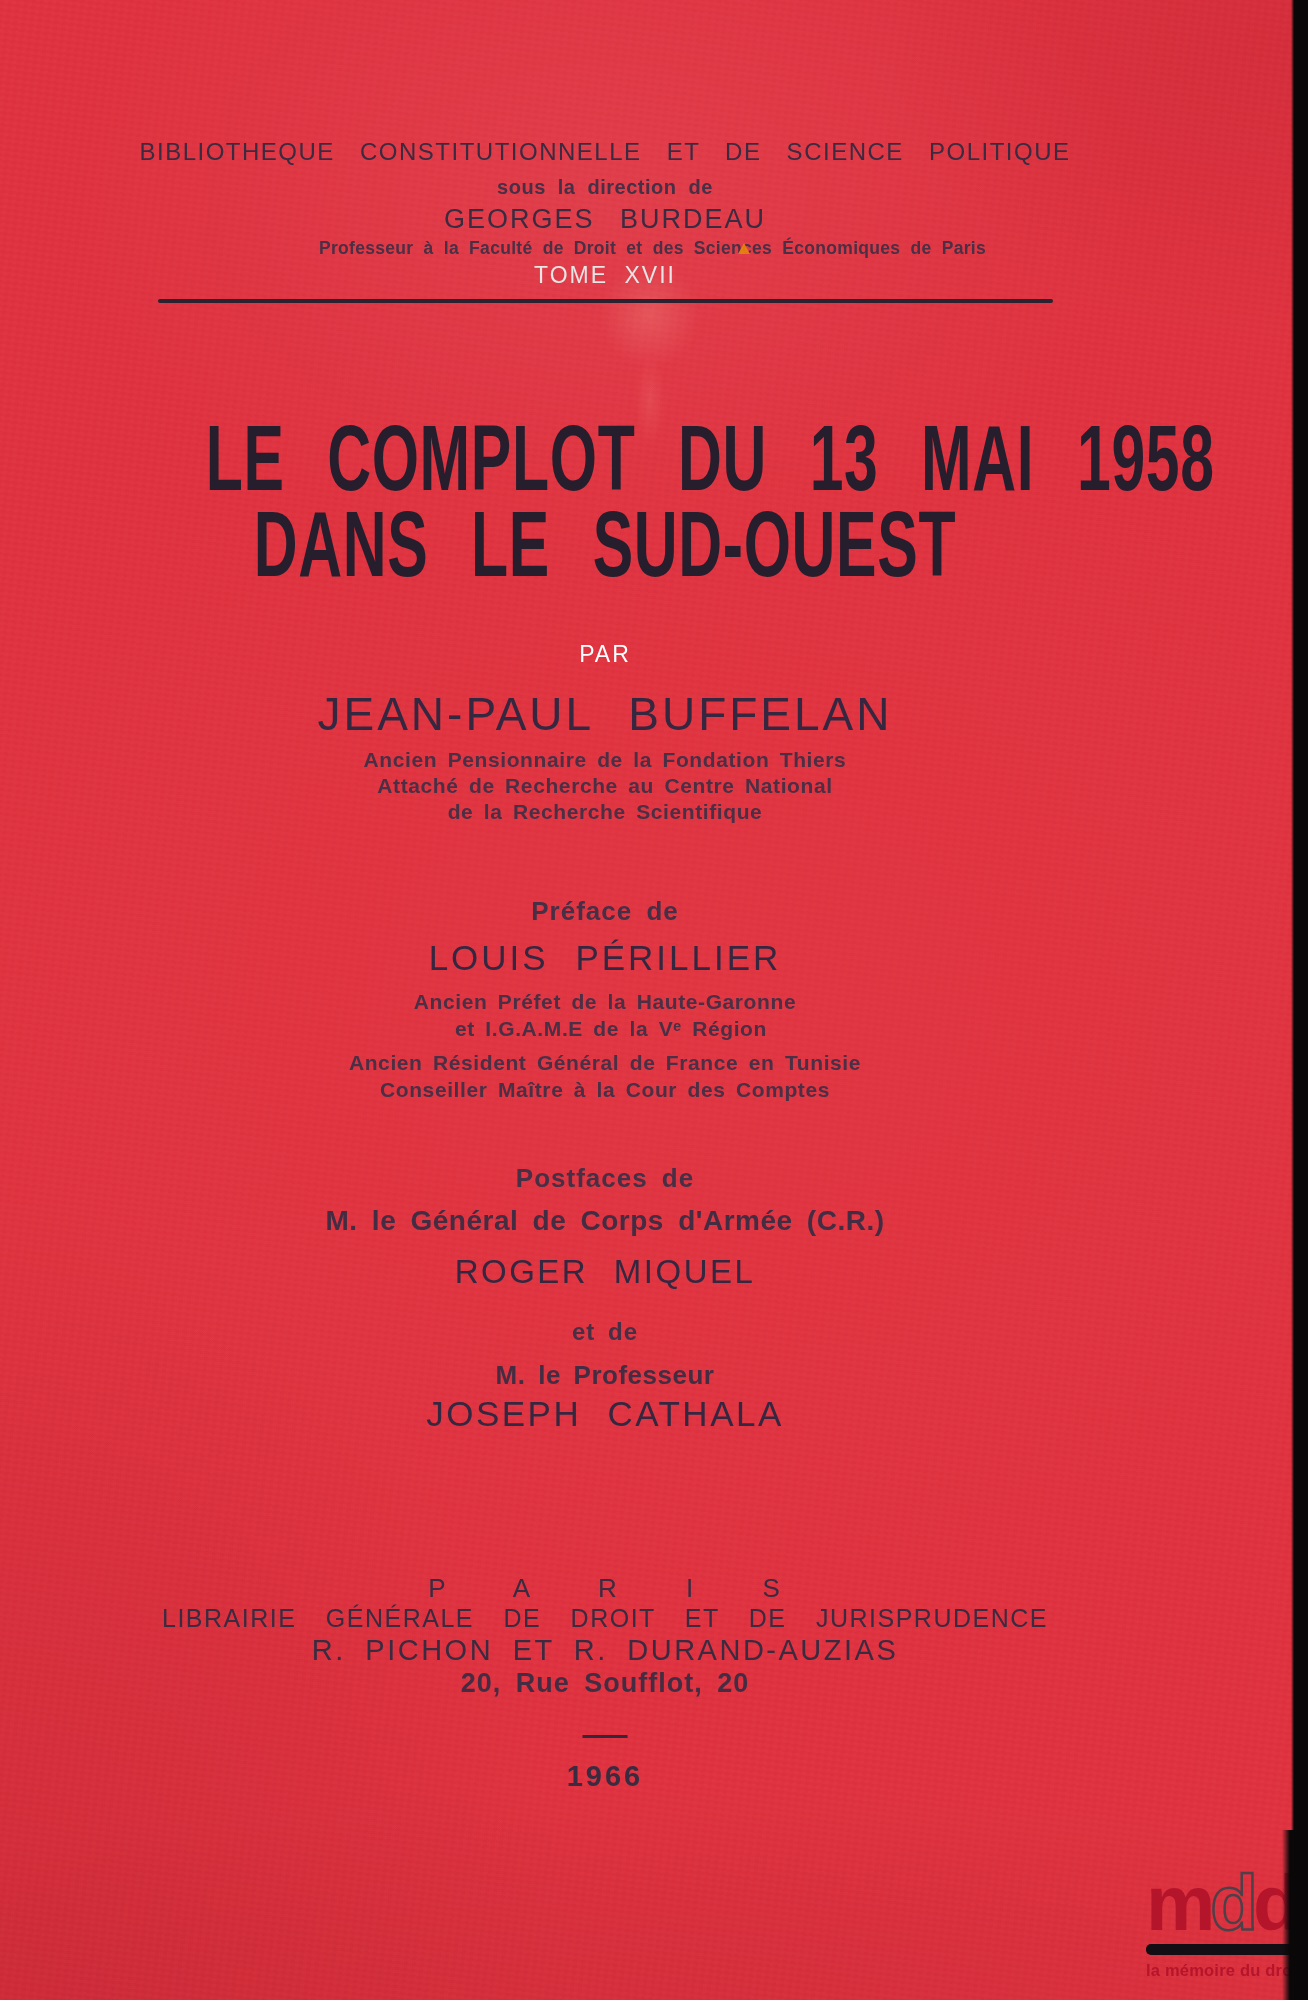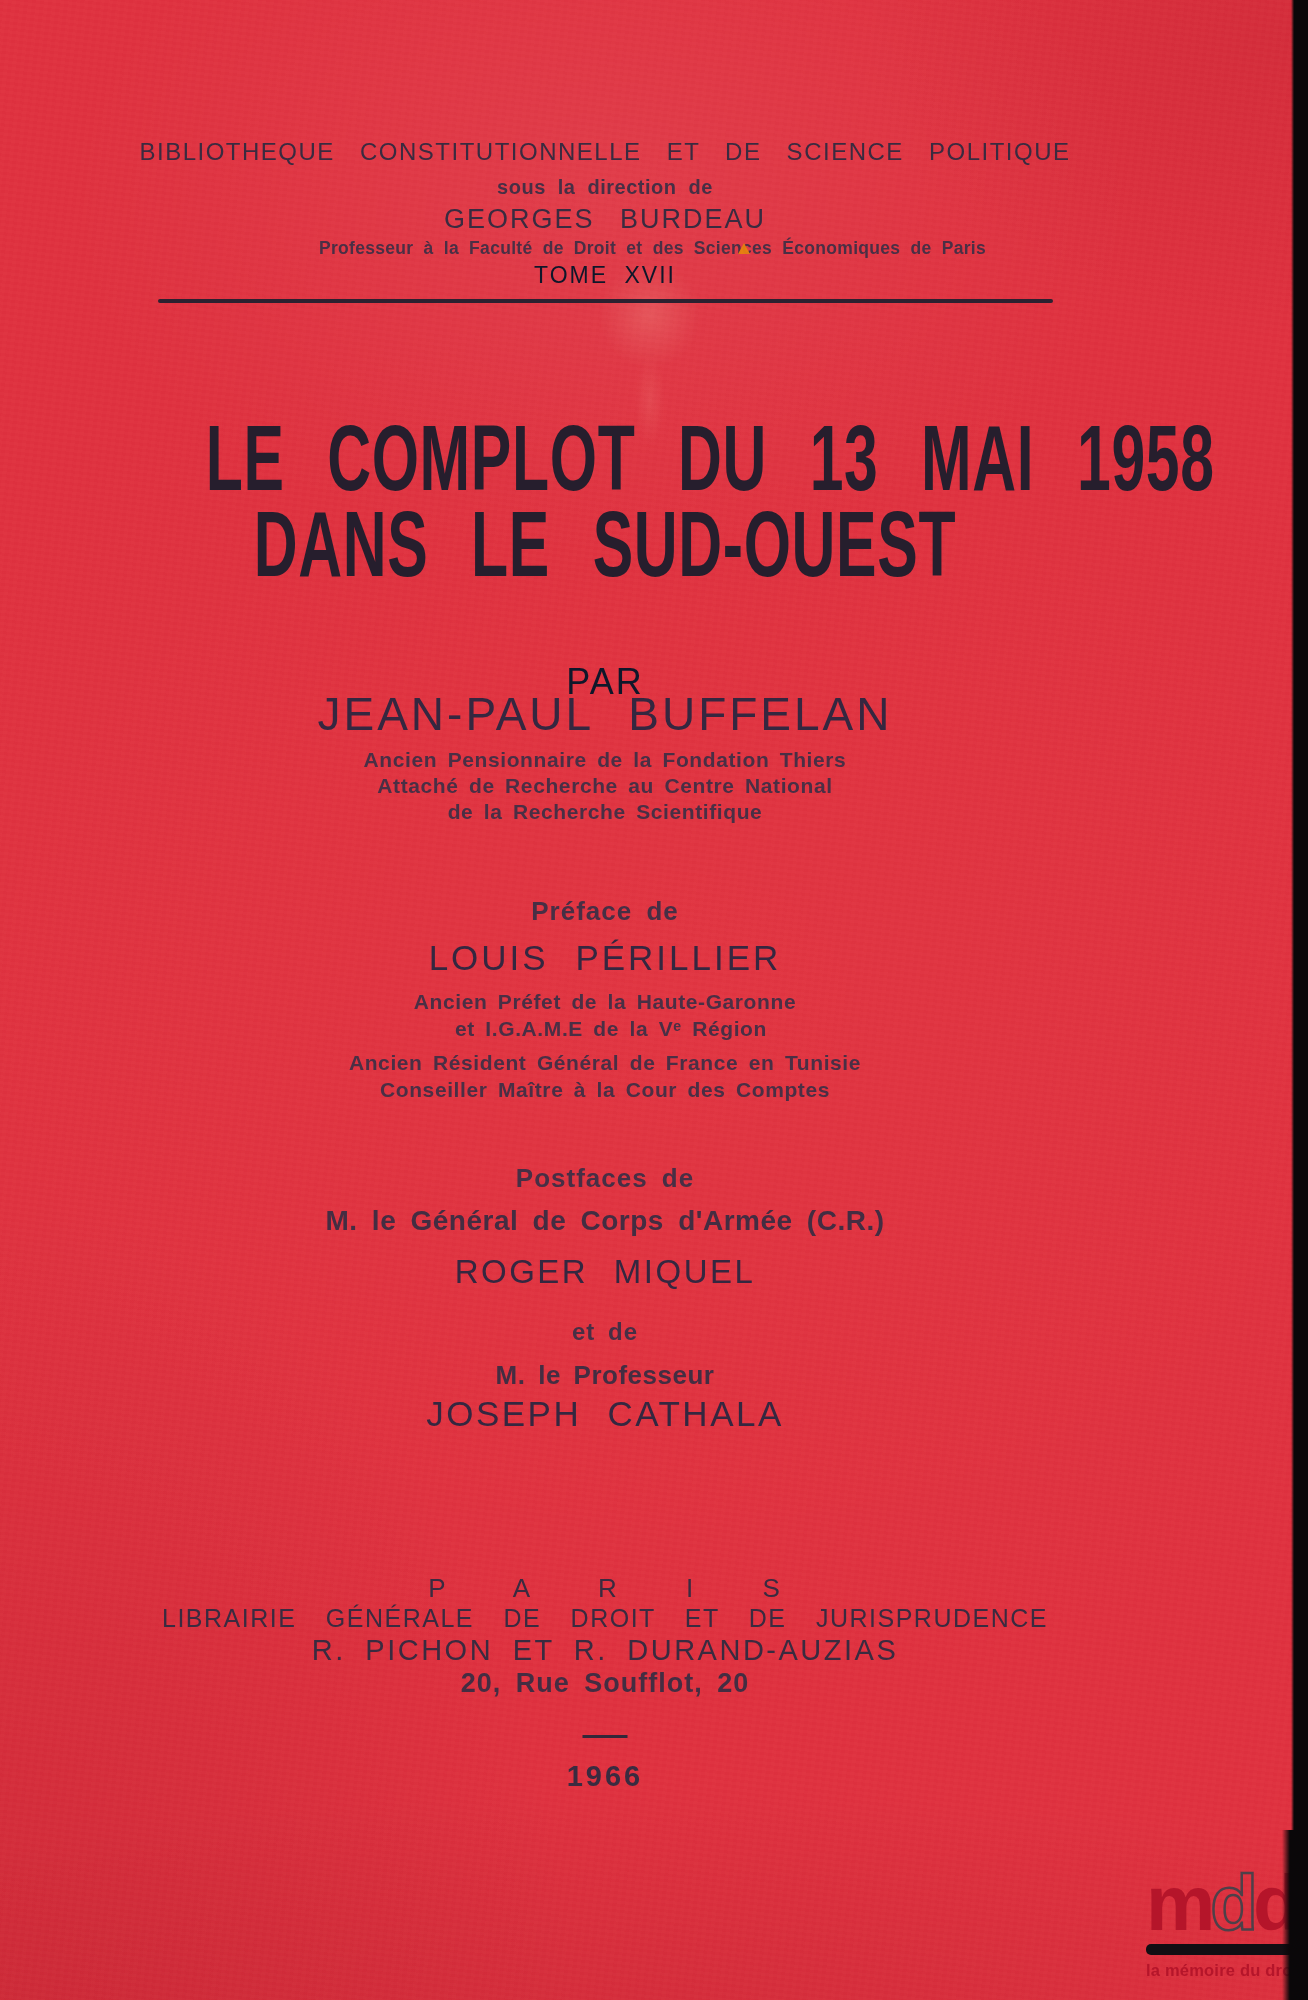--- a/index.html
+++ b/index.html
@@ -58,37 +58,37 @@
     position:absolute;left:0;top:0;width:1210px;height:2000px;
     text-align:center;color:#332739;
   }
   .line{position:absolute;left:0;right:0;}
 
   
   .series-1{top:138px;font-size:24px;letter-spacing:1.5px;word-spacing:17px;color:#3a2b40;}
   .series-2{top:176px;font-size:20px;letter-spacing:.5px;word-spacing:6px;font-weight:700;color:#472f45;}
   .series-3{top:204px;font-size:27px;letter-spacing:2px;word-spacing:16px;color:#3a2b40;text-align:center;}
   .series-4{top:238px;font-size:17.5px;font-weight:700;letter-spacing:.3px;word-spacing:5px;color:#4a2f45;margin-left:95px;}
-  .series-5{top:262px;font-size:23px;letter-spacing:2px;word-spacing:8px;color:#0f172a;}
+  .series-5{top:262px;font-size:23px;letter-spacing:2px;word-spacing:8px;color:#e5e5e5;}
   .rule{
     position:absolute;top:299px;left:158px;width:895px;height:4px;
     background:#2c2130;border-radius:2px;
   }
 
   
   .title-1,.title-2{
     font-weight:700;color:#261e2d;white-space:nowrap;
     transform:scaleX(.66);transform-origin:50% 50%;
     font-size:92px;letter-spacing:1px;word-spacing:38px;line-height:1;
   }
   .title-1{top:412px;}
   .title-2{top:498px;}
 
   
-  .par{top:641px;font-size:36px;letter-spacing:2px;color:#0f172a;margin-top:20px;}
+  .par{top:641px;font-size:23px;letter-spacing:2px;color:#ffffff;}
   .author-name{top:687px;font-size:46px;letter-spacing:3px;word-spacing:20px;color:#352740;}
   .cred{font-size:21px;font-weight:700;letter-spacing:.6px;word-spacing:4px;color:#4a2f45;}
   .a-cred-0{top:748px;}
   .a-cred-1{top:774px;}
   .a-cred-2{top:800px;}
 
   
   .preface-h{top:896px;font-size:26px;font-weight:700;letter-spacing:1px;word-spacing:6px;color:#472f45;}
   .preface-name{top:938px;font-size:35px;letter-spacing:3px;word-spacing:14px;color:#352740;}
   .p-cred-0{top:990px;}

